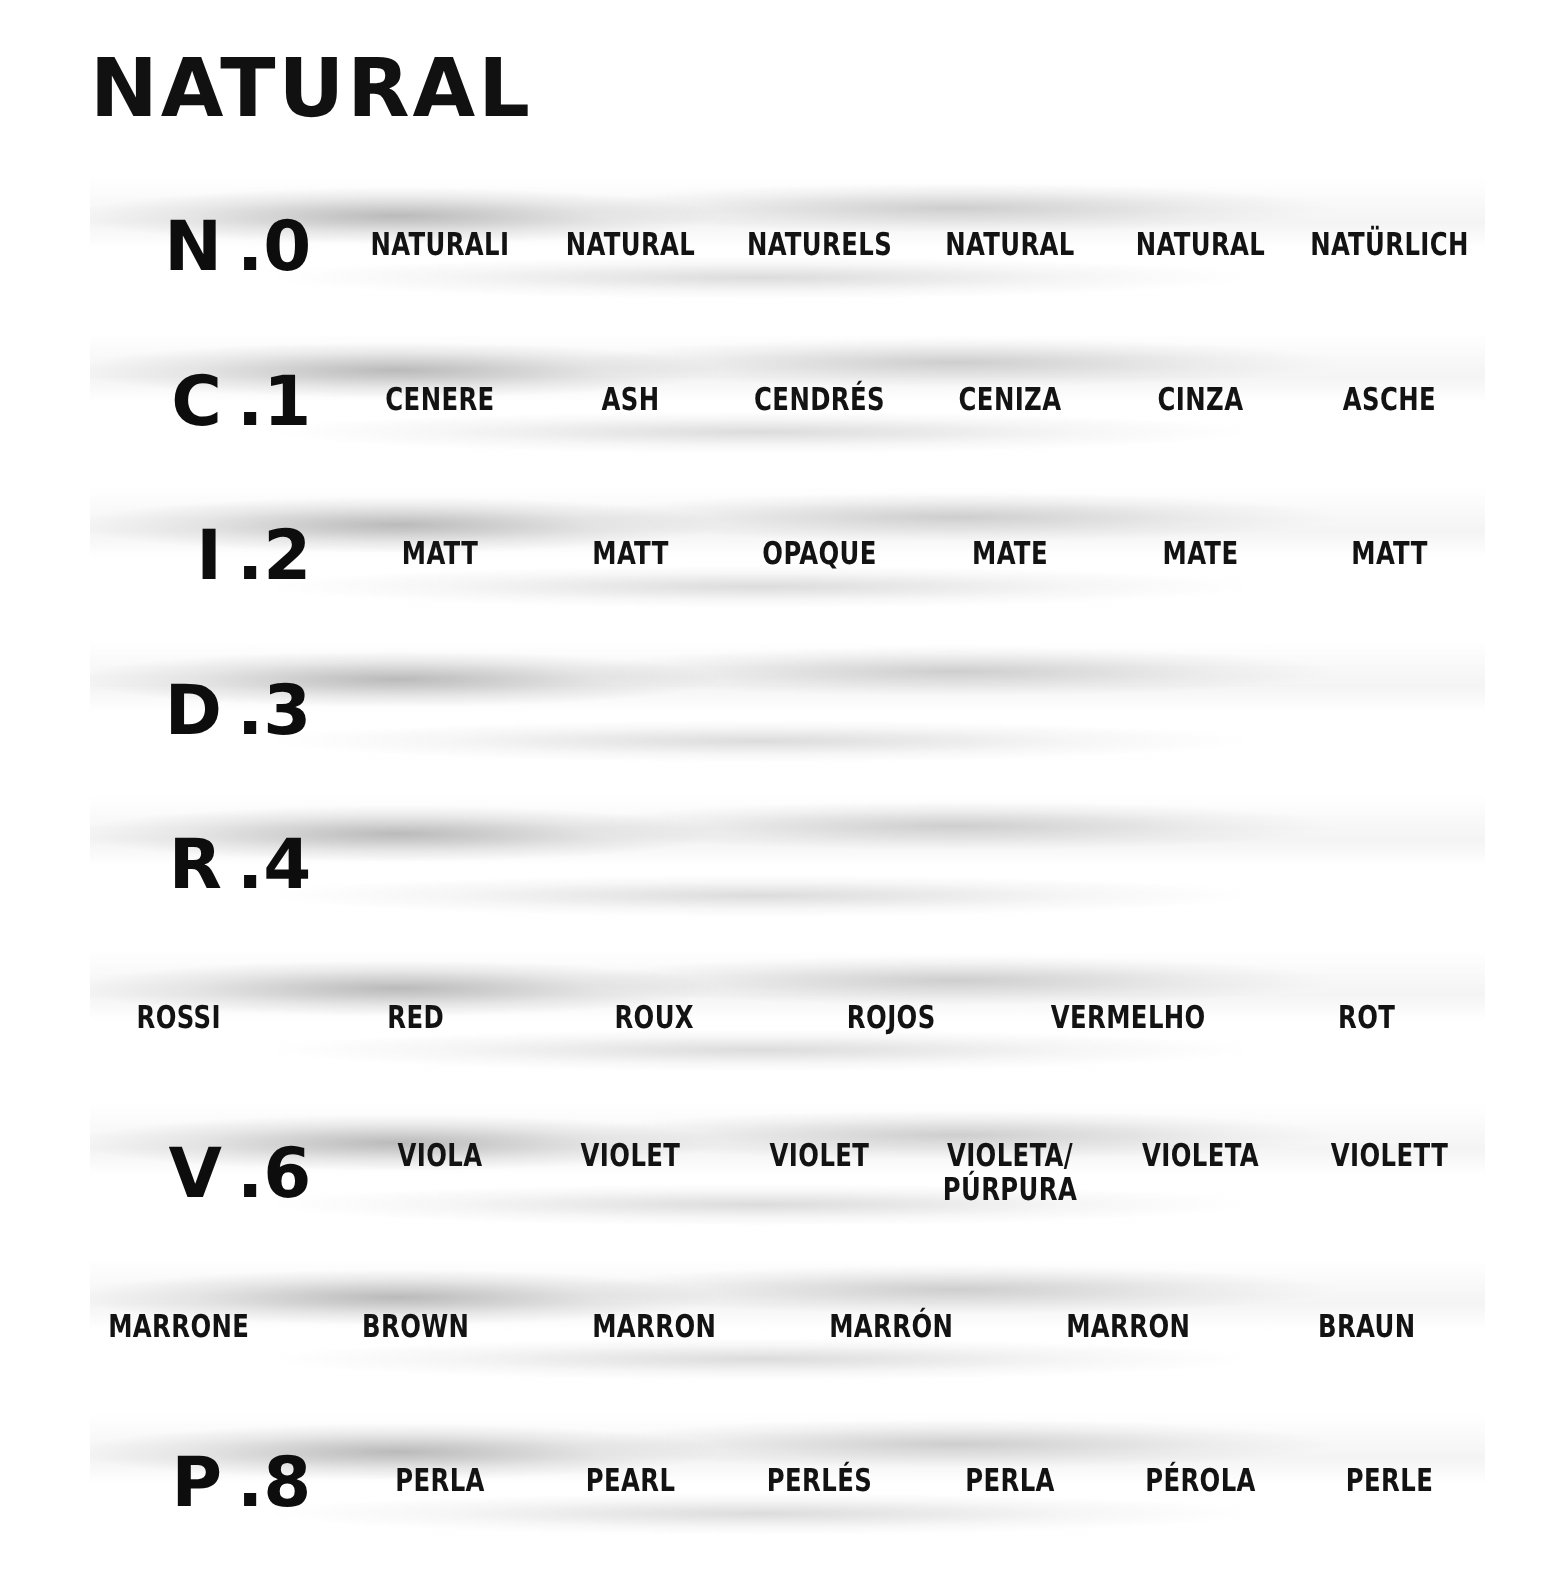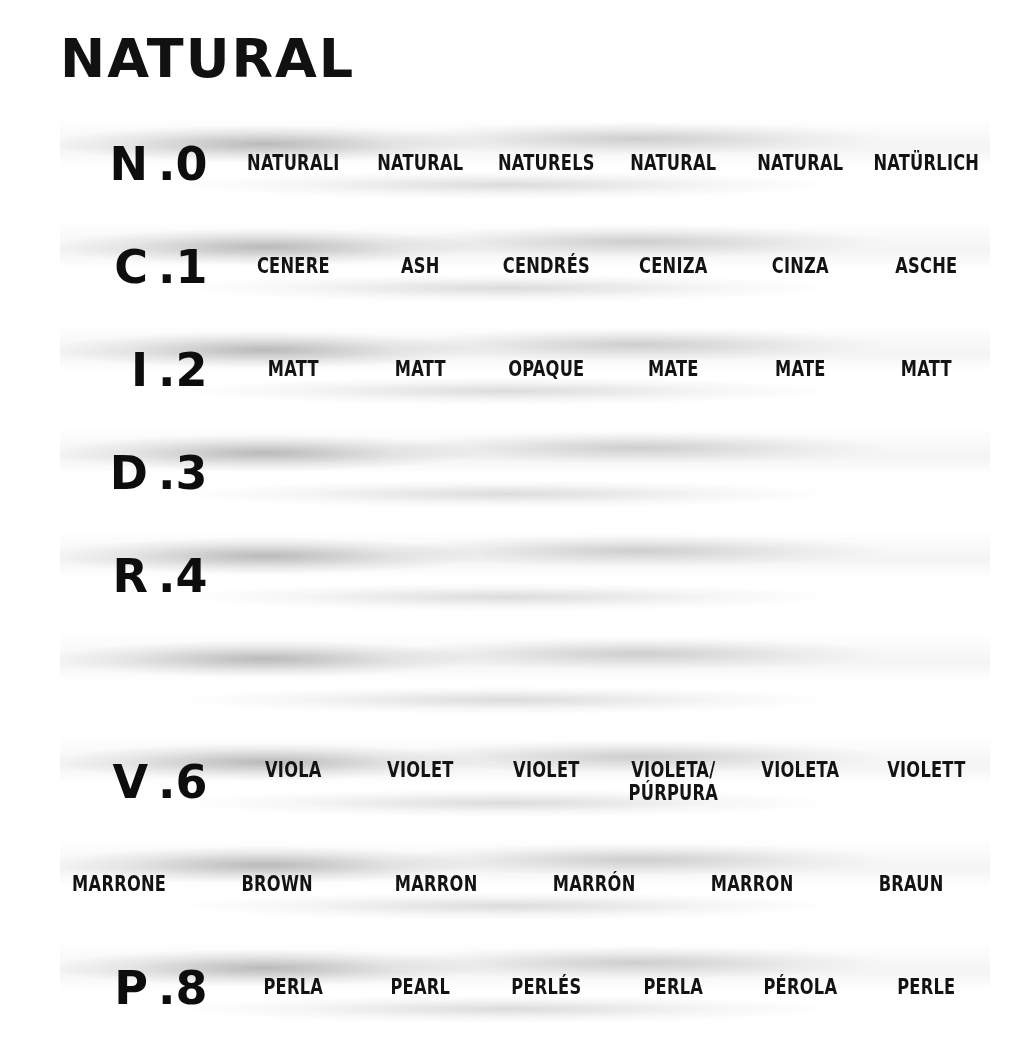--- a/index.html
+++ b/index.html
@@ -174,20 +174,28 @@
     <div class="row">
       <div class="band"></div>
       <div class="code">
         <span class="letters">R</span>
         <span class="num">.4</span>
       </div>
     </div>
 
     <div class="row">
       <div class="band"></div>
+      <div class="terms">
+        <div class="term">ROSSI</div>
+        <div class="term">RED</div>
+        <div class="term">ROUX</div>
+        <div class="term">ROJOS</div>
+        <div class="term">VERMELHO</div>
+        <div class="term">ROT</div>
+      </div>
     </div>
 
     <div class="row">
       <div class="band"></div>
       <div class="code">
         <span class="letters">V</span>
         <span class="num">.6</span>
       </div>
       <div class="terms">
         <div class="term">VIOLA</div>

